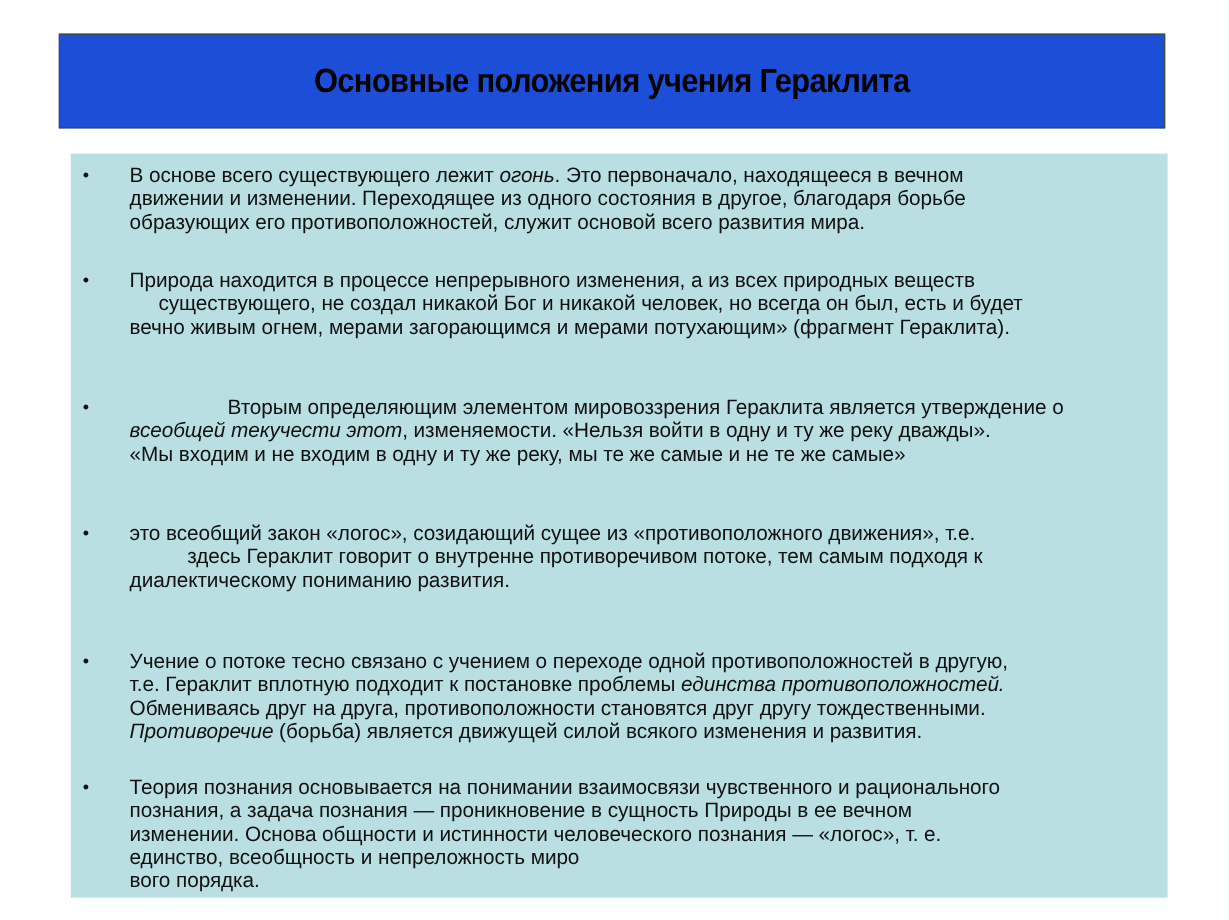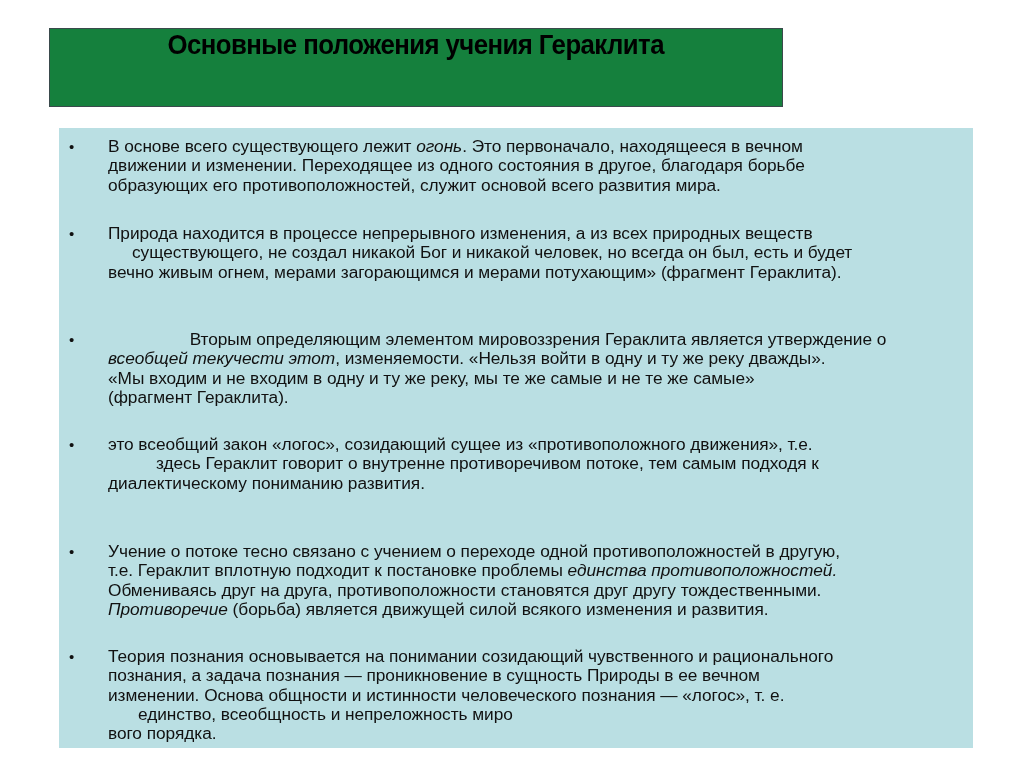--- a/index.html
+++ b/index.html
@@ -1,23 +1,23 @@
 <!DOCTYPE html>
 <html><head>
 <meta charset="utf-8">
 <style>
   html, body { margin:0; padding:0; }
   body {
     width:1024px; height:767px; background:#ffffff; position:relative; overflow:hidden;
     font-family:"Liberation Sans", sans-serif;
   }
   .title-box {
-    position:absolute; left:49px; top:28px; width:734px; height:79px;
-    background:#15803d; border:1px solid #3a4a4c; box-sizing:border-box;
-    display:flex; align-items:flex-start; justify-content:center;
+    position:absolute; left:49px; top:28px; width:922px; height:79px;
+    background:#1d4ed8; border:1px solid #3a4a4c; box-sizing:border-box;
+    display:flex; align-items:center; justify-content:center;
   }
   .title-box h1 {
     margin:0; font-size:28px; font-weight:bold; color:#000;
     letter-spacing:-0.6px; transform:scaleX(0.92);
   }
   .body-box {
     position:absolute; left:59px; top:128px; width:914px; height:620px;
     background:#badfe3; box-sizing:border-box;
   }
   ul { list-style:none; margin:0; padding:0; }
@@ -55,21 +55,20 @@
           <div style="white-space: nowrap; margin-left: 24px;"><span>существующего, не создал никакой Бог и никакой человек, но всегда он был, есть и будет</span></div>
           <div style="white-space: nowrap;"><span>вечно живым огнем, мерами загорающимся и мерами потухающим» (фрагмент Гераклита).</span></div>
         </div>
       </li>
       <li style="top: 202px;">
         <span class="bullet">•</span>
         <div class="txt">
           <div style="white-space: nowrap; text-align: center;"><span>Вторым определяющим элементом мировоззрения Гераклита является утверждение о</span></div>
           <div style="white-space: nowrap;"><span class="i">всеобщей текучести этот</span><span>, изменяемости. «Нельзя войти в одну и ту же реку дважды».</span></div>
           <div style="white-space: nowrap;"><span>«Мы входим и не входим в одну и ту же реку, мы те же самые и не те же самые»</span></div>
-          <div style="white-space: nowrap;"><span>(фрагмент Гераклита).</span></div>
         </div>
       </li>
       <li style="top: 307px;">
         <span class="bullet">•</span>
         <div class="txt">
           <div style="white-space: nowrap;"><span>это всеобщий закон «логос», созидающий сущее из «противоположного движения», т.е.</span></div>
           <div style="white-space: nowrap; margin-left: 48px;"><span>здесь Гераклит говорит о внутренне противоречивом потоке, тем самым подходя к</span></div>
           <div style="white-space: nowrap;"><span>диалектическому пониманию развития.</span></div>
         </div>
       </li>
@@ -78,21 +77,21 @@
         <div class="txt">
           <div style="white-space: nowrap;"><span>Учение о потоке тесно связано с учением о переходе одной противоположностей в другую,</span></div>
           <div style="white-space: nowrap;"><span>т.е. Гераклит вплотную подходит к постановке проблемы </span><span class="i">единства противоположностей.</span></div>
           <div style="white-space: nowrap;"><span>Обмениваясь друг на друга, противоположности становятся друг другу тождественными.</span></div>
           <div style="white-space: nowrap;"><span class="i">Противоречие</span><span> (борьба) является движущей силой всякого изменения и развития.</span></div>
         </div>
       </li>
       <li style="top: 519px;">
         <span class="bullet">•</span>
         <div class="txt">
-          <div style="white-space: nowrap;"><span>Теория познания основывается на понимании созидающий чувственного и рационального</span></div>
+          <div style="white-space: nowrap;"><span>Теория познания основывается на понимании взаимосвязи чувственного и рационального</span></div>
           <div style="white-space: nowrap;"><span>познания, а задача познания — проникновение в сущность Природы в ее вечном</span></div>
           <div style="white-space: nowrap;"><span>изменении. Основа общности и истинности человеческого познания — «логос», т. е.</span></div>
-          <div style="white-space: nowrap; margin-left: 30px;"><span>единство, всеобщность и непреложность миро</span></div>
+          <div style="white-space: nowrap;"><span>единство, всеобщность и непреложность миро</span></div>
           <div style="white-space: nowrap;"><span>вого порядка.</span></div>
         </div>
       </li>
     </ul>
 </div>
 
 </body></html>

